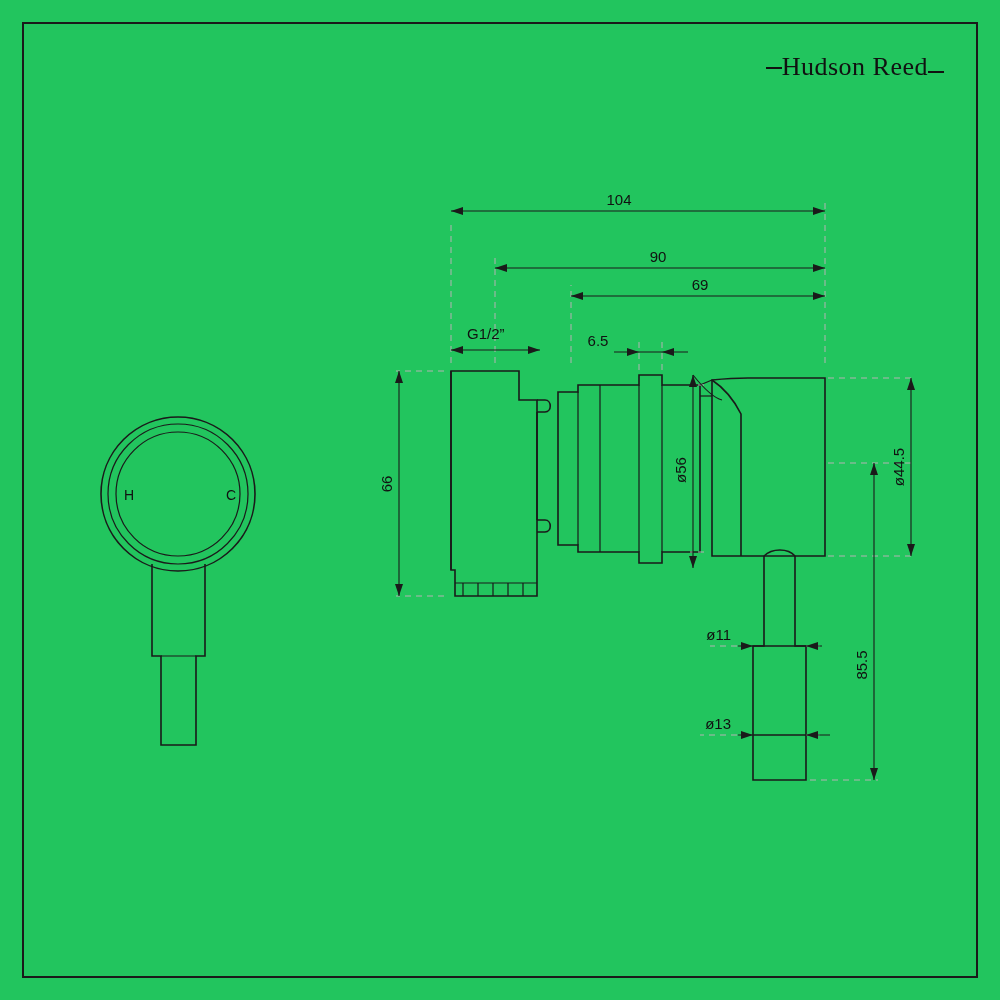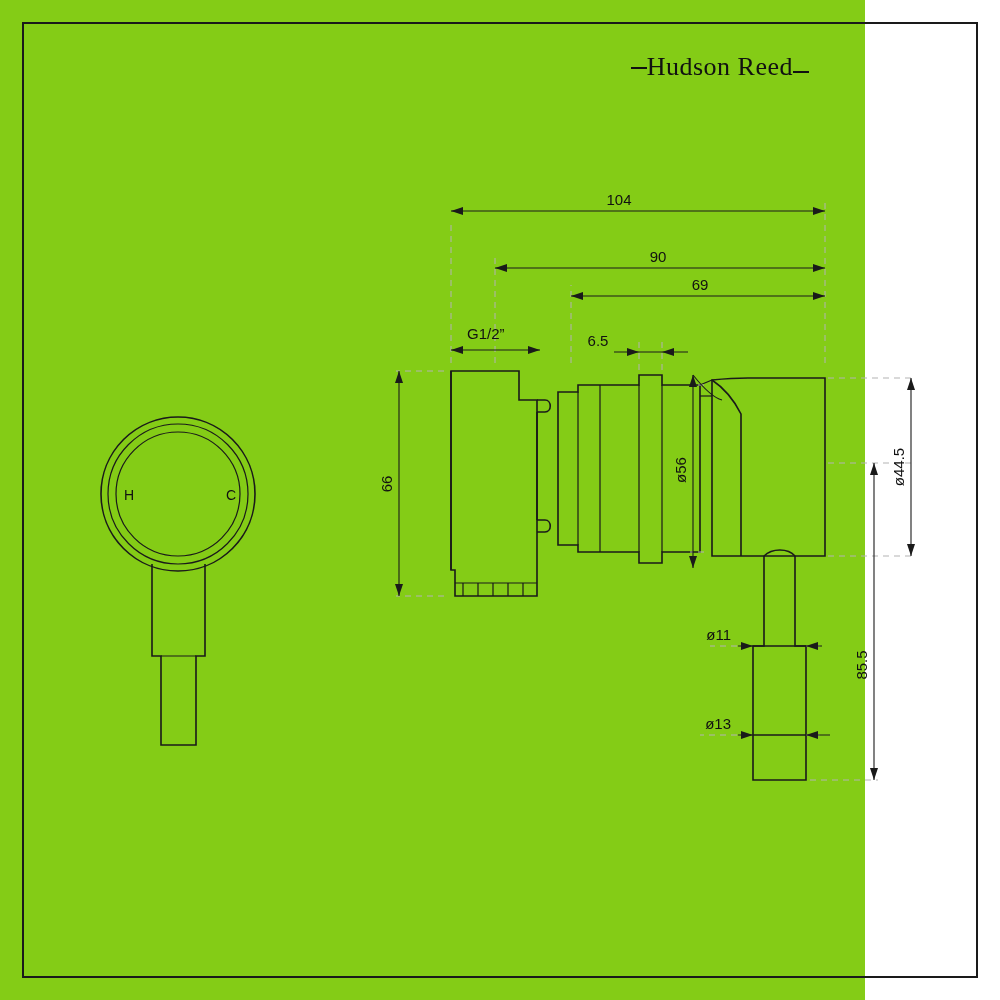--- a/index.html
+++ b/index.html
@@ -9,23 +9,23 @@
   }
   body {
     width: 1000px;
     height: 1000px;
     font-family: "Liberation Sans", sans-serif;
     color: #000000;
     overflow: hidden;
   }
   #sheet {
     position: relative;
-    width: 865px;
+    width: 1000px;
     height: 1000px;
-    background: #84cc16;
+    background: #22c55e;
   }
   .frame {
     position: absolute;
     left: 22px;
     top: 22px;
     width: 956px;
     height: 956px;
     border: 2px solid #1a1a1a;
     box-sizing: border-box;
   }

